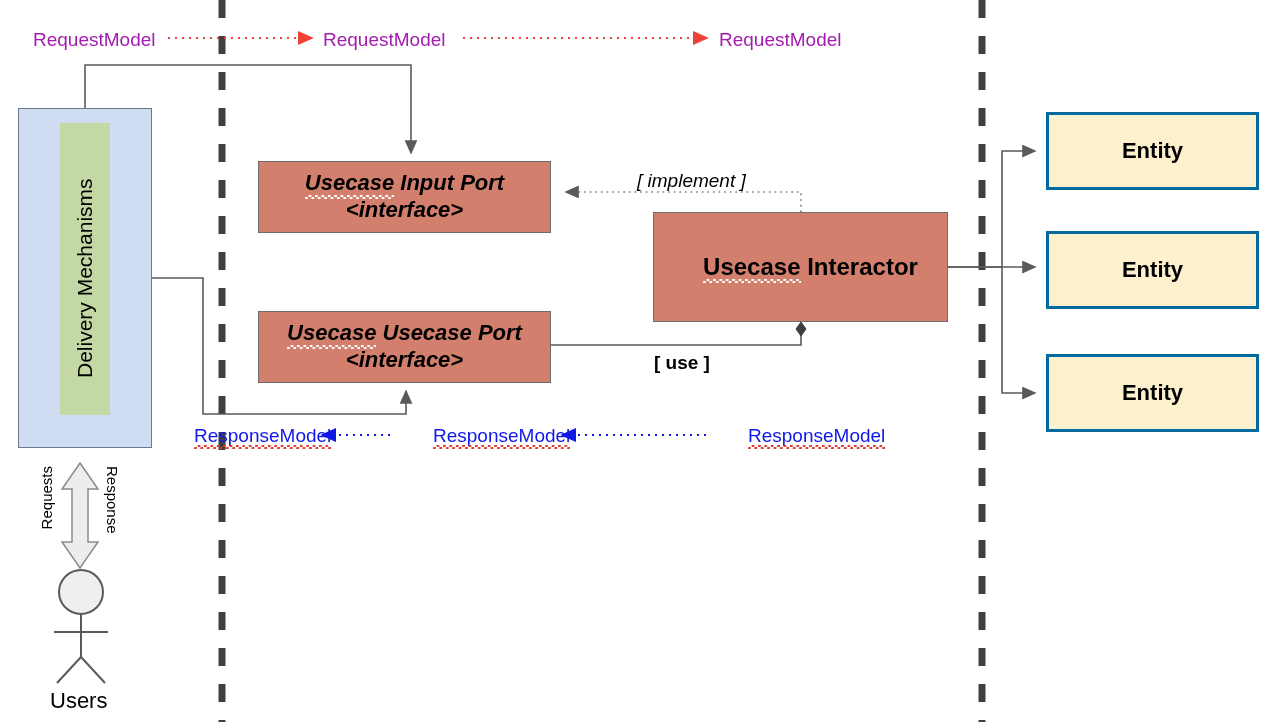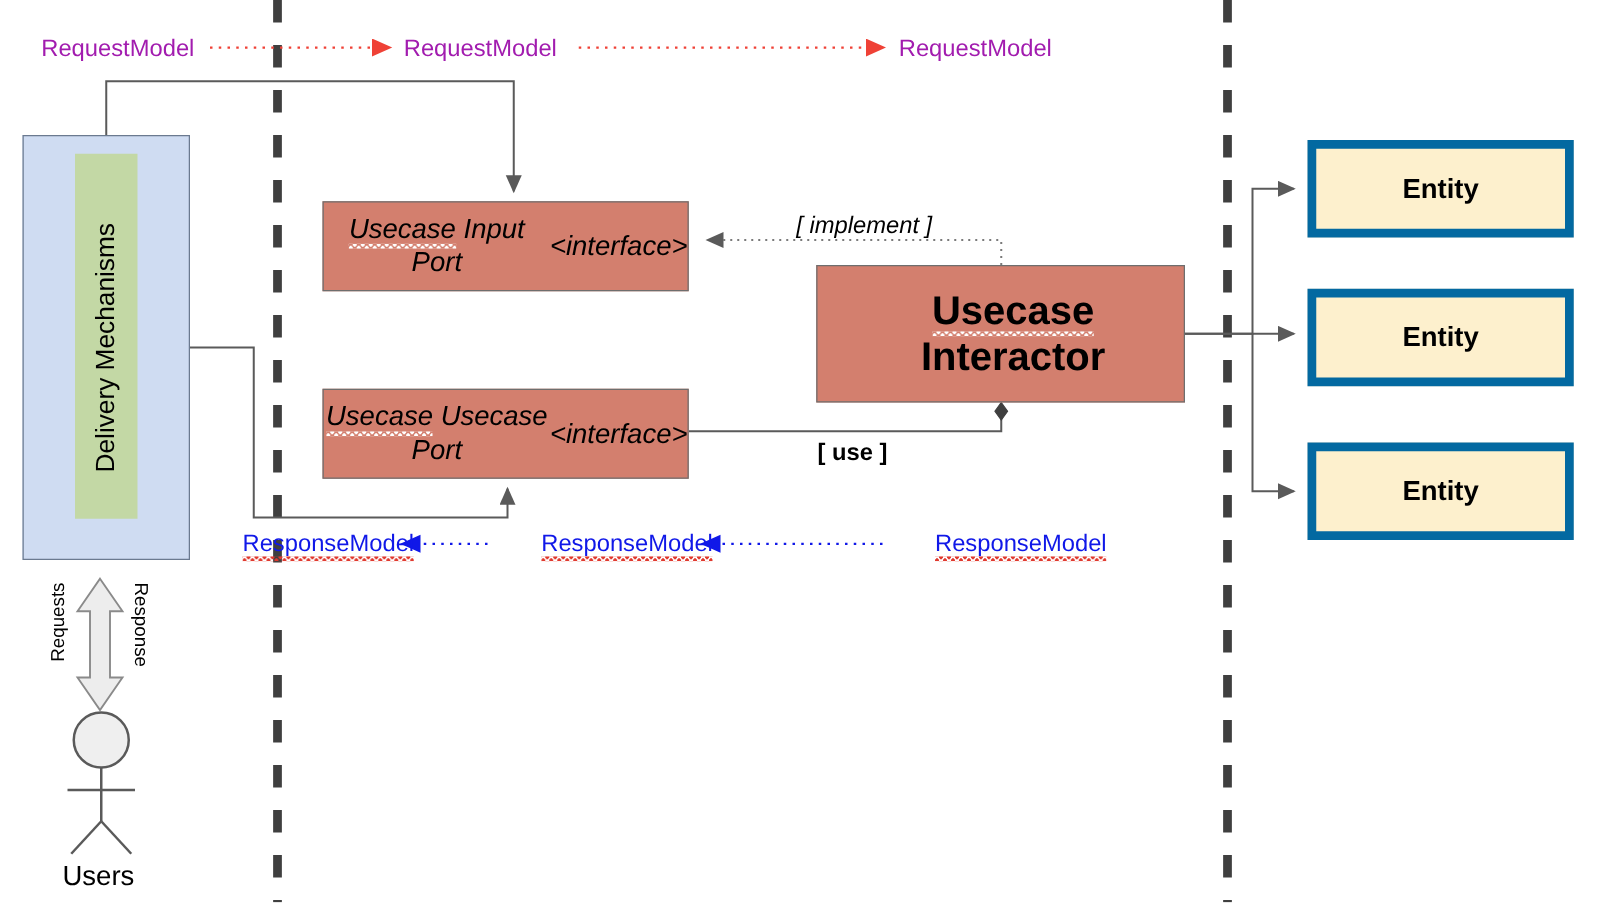--- a/index.html
+++ b/index.html
@@ -61,25 +61,26 @@
     color: #000;
     font-size: 21px;
     writing-mode: vertical-rl;
     transform: rotate(180deg);
     white-space: nowrap;
   }
   
   .port-box {
     background: #d37f6e;
     border: 1px solid #6e6e6e;
-    flex-direction: row;
+    flex-direction: column;
     color: #000;
     font-style: italic;
     font-size: 22px;
     line-height: 1.22;
+    font-weight: bold;
   }
   #input-port {
     left: 258px;
     top: 161px;
     width: 293px;
     height: 72px;
   }
   #output-port {
     left: 258px;
     top: 311px;
@@ -104,29 +105,29 @@
     background-repeat: repeat-x;
   }
   
   #interactor {
     left: 653px;
     top: 212px;
     width: 295px;
     height: 110px;
     background: #d37f6e;
     border: 1px solid #6e6e6e;
-    font-size: 32px;
+    font-size: 24px;
     font-weight: bold;
     color: #000;
     padding-left: 20px;
   }
   
   .entity {
     background: #fdf0cd;
-    border: 7px solid #0369a1;
+    border: 3px solid #0369a1;
     width: 213px;
     height: 78px;
     font-size: 22px;
     font-weight: bold;
     color: #000;
   }
   #entity-0 { left: 1046px; top: 112px; }
   #entity-1 { left: 1046px; top: 231px; }
   #entity-2 { left: 1046px; top: 354px; }
   

